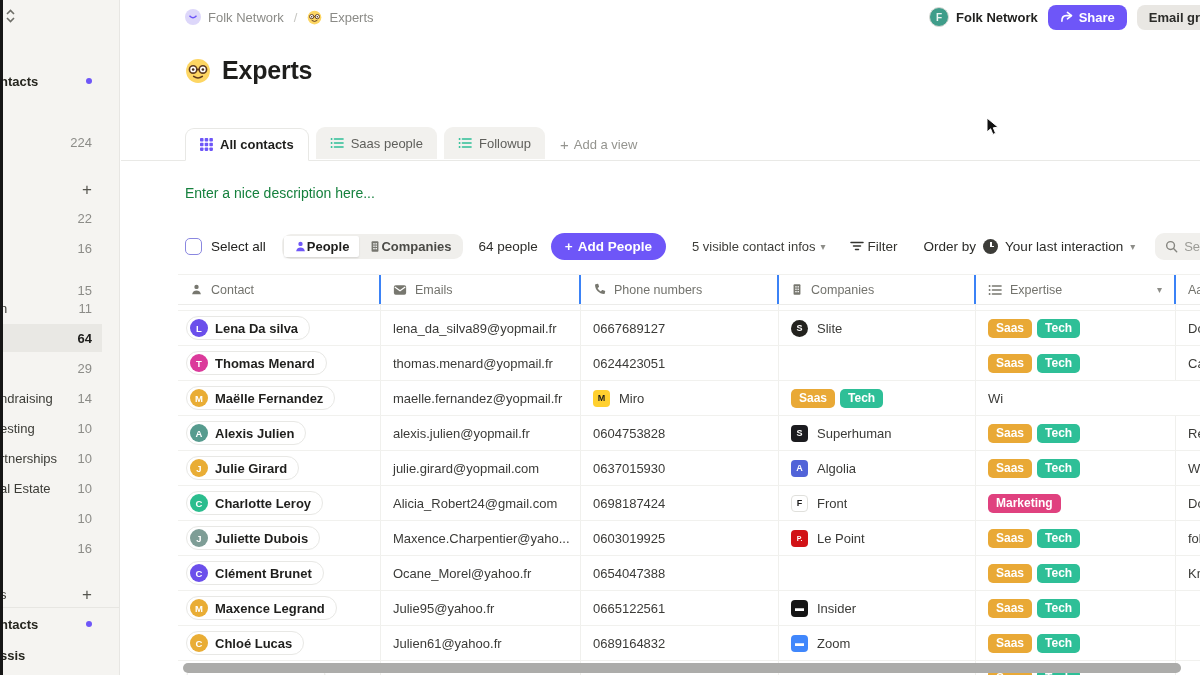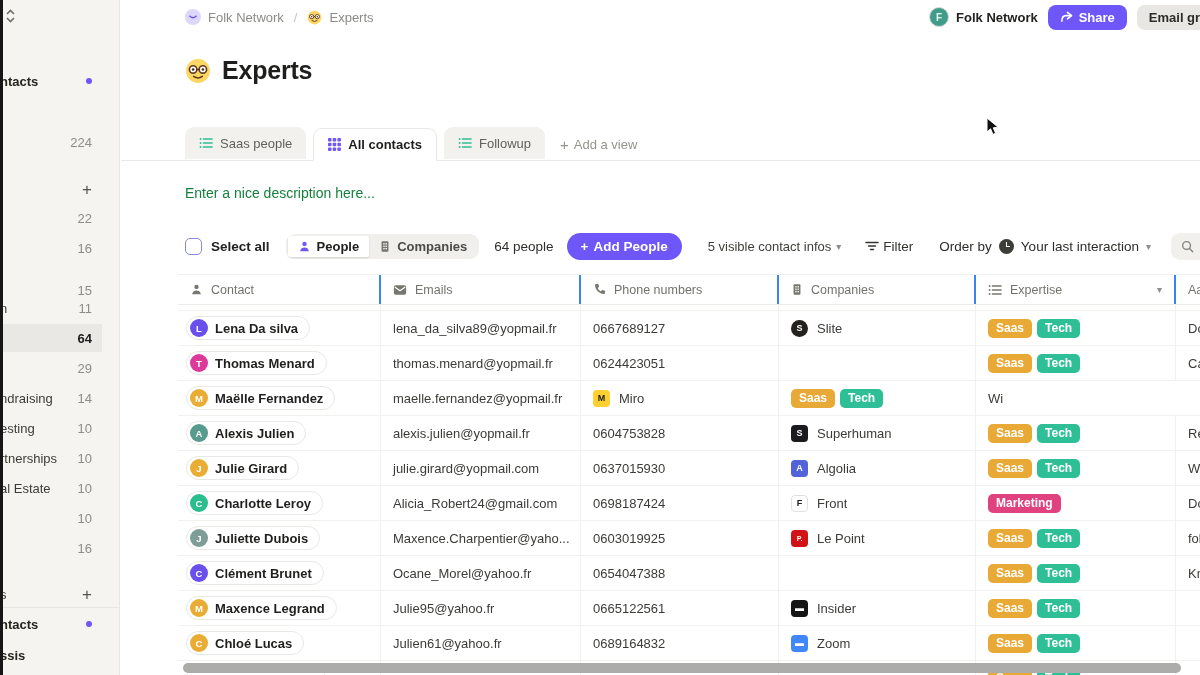--- a/index.html
+++ b/index.html
@@ -44,23 +44,23 @@
   .tab.active { background:#fff; border:1px solid #e8e8e5; border-bottom:1px solid #fff; font-weight:700; color:#1e1e1c; top:1px; height:33px; }
   .add-view { display:flex; align-items:center; gap:5px; font-size:13px; color:#94948f; margin-left:8px; height:32px; cursor:pointer; }
   .add-view .plus { font-size:15px; }
 
   .descr { position:absolute; left:64px; top:185px; font-size:14px; color:#15803d; }
 
   
   .toolbar { position:absolute; left:64px; top:231px; height:30px; display:flex; align-items:center; white-space:nowrap; }
   .toolbar > * { flex-shrink:0; }
   .chk { width:17px; height:17px; border:1.5px solid #8a87e0; border-radius:5px; background:#fff; cursor:pointer; }
-  .sel-all { font-size:13.5px; font-weight:700; color:#222220; margin-left:9px; }
+  .sel-all { font-size:13.5px; font-weight:400; color:#222220; margin-left:9px; }
   .seg { display:flex; align-items:center; background:#f0efec; border-radius:9px; padding:2px; margin-left:16px; }
-  .seg-opt { display:flex; align-items:center; gap:6px; font-size:13px; padding:3px 10px; border-radius:2px; color:#4a4a46; font-weight:700; cursor:pointer; }
+  .seg-opt { display:flex; align-items:center; font-size:13px; padding:3px 10px; border-radius:2px; color:#4a4a46; font-weight:700; cursor:pointer; }
   .seg-opt.on { background:#fff; box-shadow:0 1px 2px rgba(0,0,0,.12); color:#1e1e1c; }
   .count { font-size:13.5px; color:#2e2e2b; margin-left:15px; }
   .btn-add { display:flex; align-items:center; gap:5px; background:#6e56f8; color:#fff; font-size:13.5px; font-weight:700; border:none; border-radius:15px; height:27px; padding:0 14px; margin-left:13px; cursor:pointer; }
   .infos { font-size:13px; color:#3e3e3a; margin-left:26px; display:flex; align-items:center; gap:5px; cursor:pointer; }
   .chev { color:#8d8d88; font-size:10px; }
   .filter { display:flex; align-items:center; gap:4px; font-size:13.5px; color:#33332f; margin-left:24px; cursor:pointer; }
   .orderby { display:flex; align-items:center; gap:7px; margin-left:26px; font-size:13.5px; color:#2c2c29; cursor:pointer; }
   .clock { width:15px; height:15px; border-radius:50%; background:#3c3c38; position:relative; }
   .clock:before { content:""; position:absolute; left:7px; top:3px; width:1.5px; height:5px; background:#fff; }
   .clock:after { content:""; position:absolute; left:7px; top:7px; width:4px; height:1.5px; background:#fff; }
@@ -274,31 +274,20 @@
             <circle cx="7.5" cy="10.6" r="1.2" fill="#4a2f18"></circle>
             <circle cx="16.5" cy="10.6" r="1.2" fill="#4a2f18"></circle>
             <path d="M8 17q4 3 8 0" stroke="#5f3b1e" stroke-width="1.5" fill="none" stroke-linecap="round"></path>
           </svg>
       </span>
       <h1>Experts</h1>
     </div>
 
     <div class="tabs-row">
       <div id="tabs" style="display: flex;">
-          <div class="tab">
-            <span>
-              <svg width="14" height="12" viewBox="0 0 16 13">
-                <circle cx="1.8" cy="2" r="1.1" fill="#2ebf97"></circle>
-                <circle cx="1.8" cy="6.5" r="1.1" fill="#2ebf97"></circle>
-                <circle cx="1.8" cy="11" r="1.1" fill="#2ebf97"></circle>
-                <path d="M5 2h10M5 6.5h10M5 11h10" stroke="#2ebf97" stroke-width="1.6" stroke-linecap="round"></path>
-              </svg>
-            </span>
-            <span>Saas people</span>
-          </div>
           <div class="tab active">
             <span>
               <svg width="13" height="13" viewBox="0 0 13 13">
                 <rect x="0" y="0" width="3.5" height="3.5" rx="0.8" fill="#6e56f8"></rect>
                 <rect x="4.7" y="0" width="3.5" height="3.5" rx="0.8" fill="#6e56f8"></rect>
                 <rect x="9.4" y="0" width="3.5" height="3.5" rx="0.8" fill="#6e56f8"></rect>
                 <rect x="0" y="4.7" width="3.5" height="3.5" rx="0.8" fill="#6e56f8"></rect>
                 <rect x="4.7" y="4.7" width="3.5" height="3.5" rx="0.8" fill="#6e56f8"></rect>
                 <rect x="9.4" y="4.7" width="3.5" height="3.5" rx="0.8" fill="#6e56f8"></rect>
                 <rect x="0" y="9.4" width="3.5" height="3.5" rx="0.8" fill="#6e56f8"></rect>
@@ -310,20 +299,31 @@
           </div>
           <div class="tab">
             <span>
               <svg width="14" height="12" viewBox="0 0 16 13">
                 <circle cx="1.8" cy="2" r="1.1" fill="#2ebf97"></circle>
                 <circle cx="1.8" cy="6.5" r="1.1" fill="#2ebf97"></circle>
                 <circle cx="1.8" cy="11" r="1.1" fill="#2ebf97"></circle>
                 <path d="M5 2h10M5 6.5h10M5 11h10" stroke="#2ebf97" stroke-width="1.6" stroke-linecap="round"></path>
               </svg>
             </span>
+            <span>Saas people</span>
+          </div>
+          <div class="tab">
+            <span>
+              <svg width="14" height="12" viewBox="0 0 16 13">
+                <circle cx="1.8" cy="2" r="1.1" fill="#2ebf97"></circle>
+                <circle cx="1.8" cy="6.5" r="1.1" fill="#2ebf97"></circle>
+                <circle cx="1.8" cy="11" r="1.1" fill="#2ebf97"></circle>
+                <path d="M5 2h10M5 6.5h10M5 11h10" stroke="#2ebf97" stroke-width="1.6" stroke-linecap="round"></path>
+              </svg>
+            </span>
             <span>Followup</span>
           </div>
         </div>
       <div class="add-view">
         <span class="plus">+</span>
         <span>Add a view</span>
       </div>
     </div>
 
     <div class="descr">Enter a nice description here...</div>

